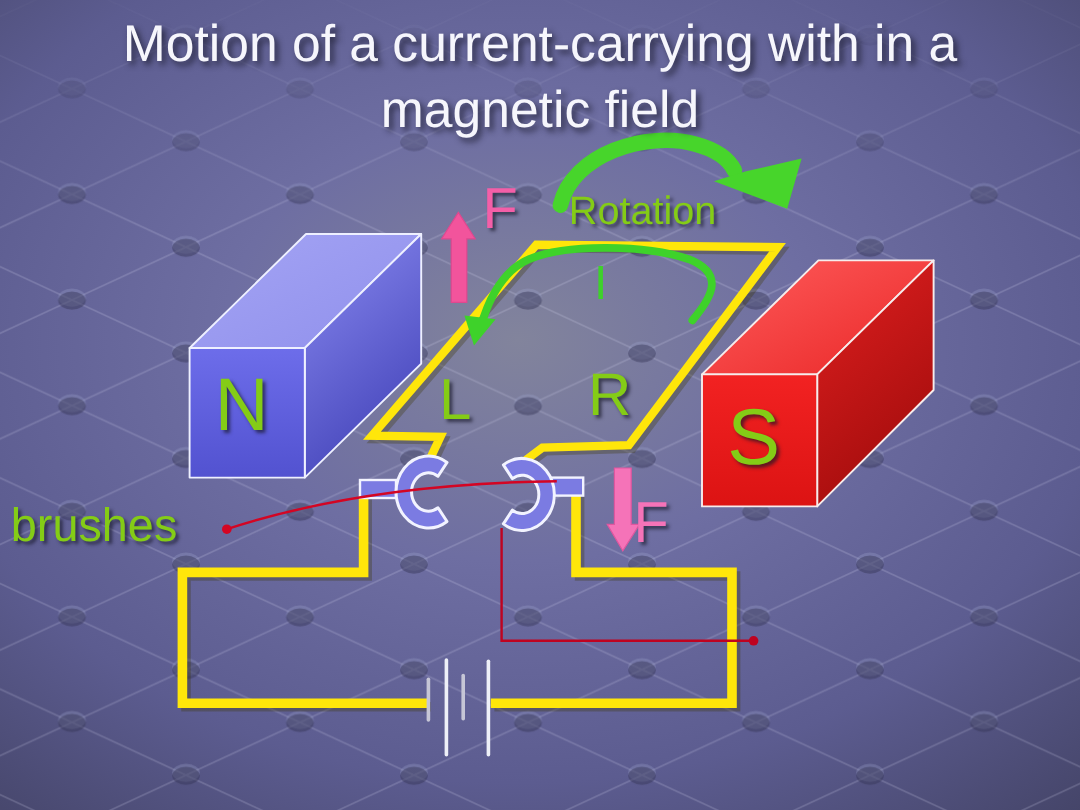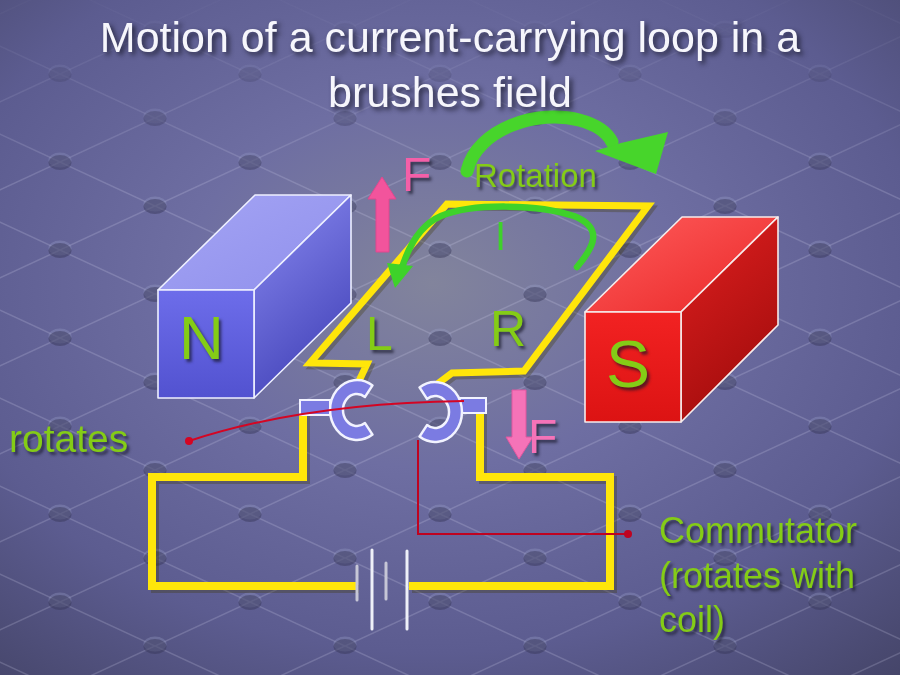--- a/index.html
+++ b/index.html
@@ -151,27 +151,26 @@
       <path d="M189 441 Q 305 403 464 401" fill="none" stroke="#d40523" stroke-width="2"></path>
       <circle cx="189" cy="441" r="4" fill="#d40523"></circle>
     </g>
     <g>
       <path d="M418 440 L418 534 L628 534" fill="none" stroke="#bf0320" stroke-width="2"></path>
       <circle cx="628" cy="534" r="4" fill="#bf0320"></circle>
     </g>
   </svg>
 
   <div class="title-wrap">
-    <span class="title-text">Motion of a current-carrying loop in a brushes field</span>
+    <span class="title-text">Motion of a current-carrying with in a magnetic field</span>
   </div>
 
   <div class="lbl" id="force-up-label">F</div>
   <div class="lbl" id="rotation-label">Rotation</div>
   <div class="lbl" id="current-label">I</div>
   <div class="lbl" id="north-pole-label">N</div>
   <div class="lbl" id="south-pole-label">S</div>
   <div class="lbl" id="left-arm-label">L</div>
   <div class="lbl" id="right-arm-label">R</div>
   <div class="lbl" id="force-down-label">F</div>
-  <div class="lbl" id="brushes-label">rotates</div>
-  <div class="lbl" id="commutator-label">Commutator (rotates with coil)</div>
+  <div class="lbl" id="brushes-label">brushes</div>
 
 </div>
 
 </body></html>

